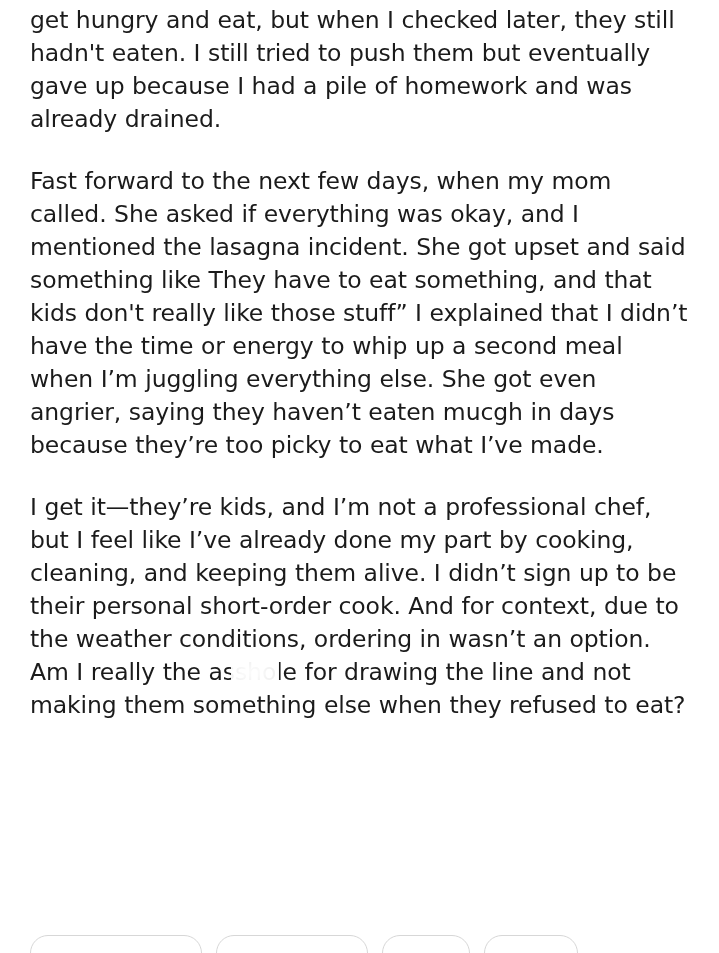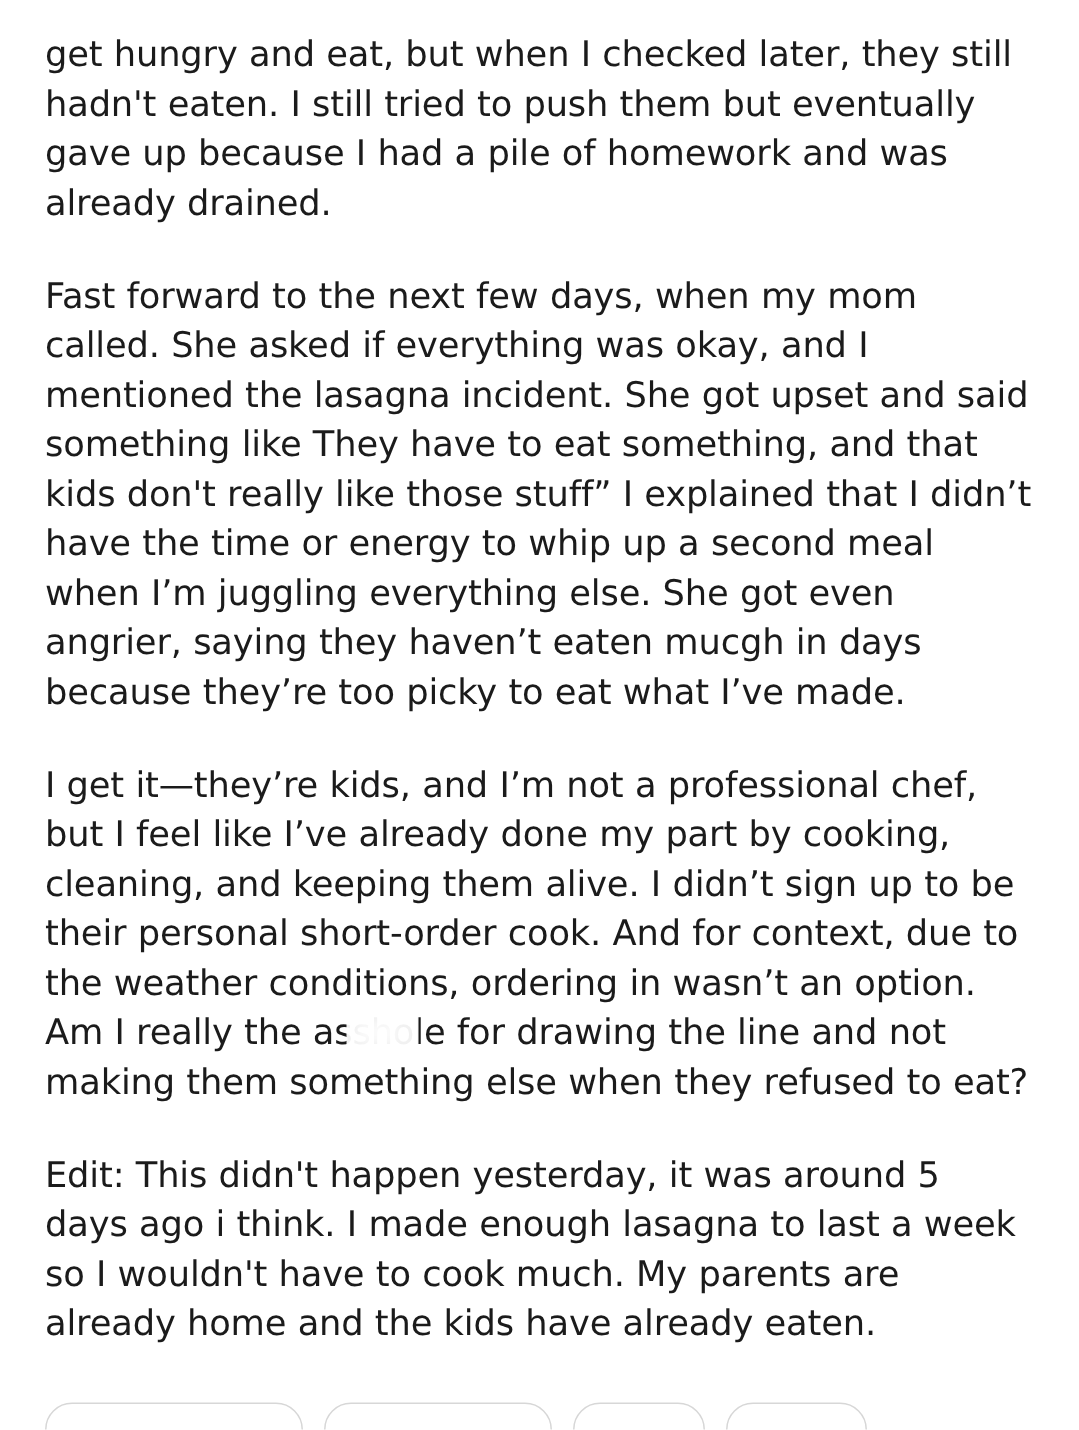--- a/index.html
+++ b/index.html
@@ -21,21 +21,21 @@
     box-sizing: border-box;
     padding: 0 30px;
   }
   .post-body {
     padding-top: 4px;
   }
   .para {
     font-size: 23.5px;
     line-height: 33px;
     color: #1b1b1b;
-    margin: 16px 0 29px 0;
+    margin: 0 0 29px 0;
     letter-spacing: -0.1px;
     word-spacing: 0.2px;
   }
   .para:last-child {
     margin-bottom: 0;
   }
   
   .redacted-wrap {
     position: relative;
     white-space: nowrap;
@@ -92,21 +92,20 @@
 
 <div class="page">
   <div class="post-body">
 
     <p class="para">get hungry and eat, but when I checked later, they still hadn't eaten. I still tried to push them but eventually gave up because I had a pile of homework and was already drained.</p>
 
     <p class="para">Fast forward to the next few days, when my mom called. She asked if everything was okay, and I mentioned the lasagna incident. She got upset and said something like They have to eat something, and that kids don't really like those stuff” I explained that I didn’t have the time or energy to whip up a second meal when I’m juggling everything else. She got even angrier, saying they haven’t eaten mucgh in days because they’re too picky to eat what I’ve made.</p>
 
     <p class="para"><span>I get it—they’re kids, and I’m not a professional chef, but I feel like I’ve already done my part by cooking, cleaning, and keeping them alive. I didn’t sign up to be their personal short-order cook. And for context, due to the weather conditions, ordering in wasn’t an option. Am I really the </span><span class="redacted-wrap"><span class="masked">asshole</span><span class="blur-patch"></span><span class="smudge"></span></span><span> for drawing the line and not making them something else when they refused to eat?</span></p>
 
-    <p class="para">Edit: This didn't happen yesterday, it was around 5 days ago i think. I made enough lasagna to last a week so I wouldn't have to cook much. My parents are already home and the kids have already eaten.</p>
   </div>
 
   <div class="action-bar">
     <div class="pill wide"></div>
     <div class="pill mid"></div>
     <div class="pill narrow"></div>
     <div class="pill small"></div>
   </div>
 </div>
 

